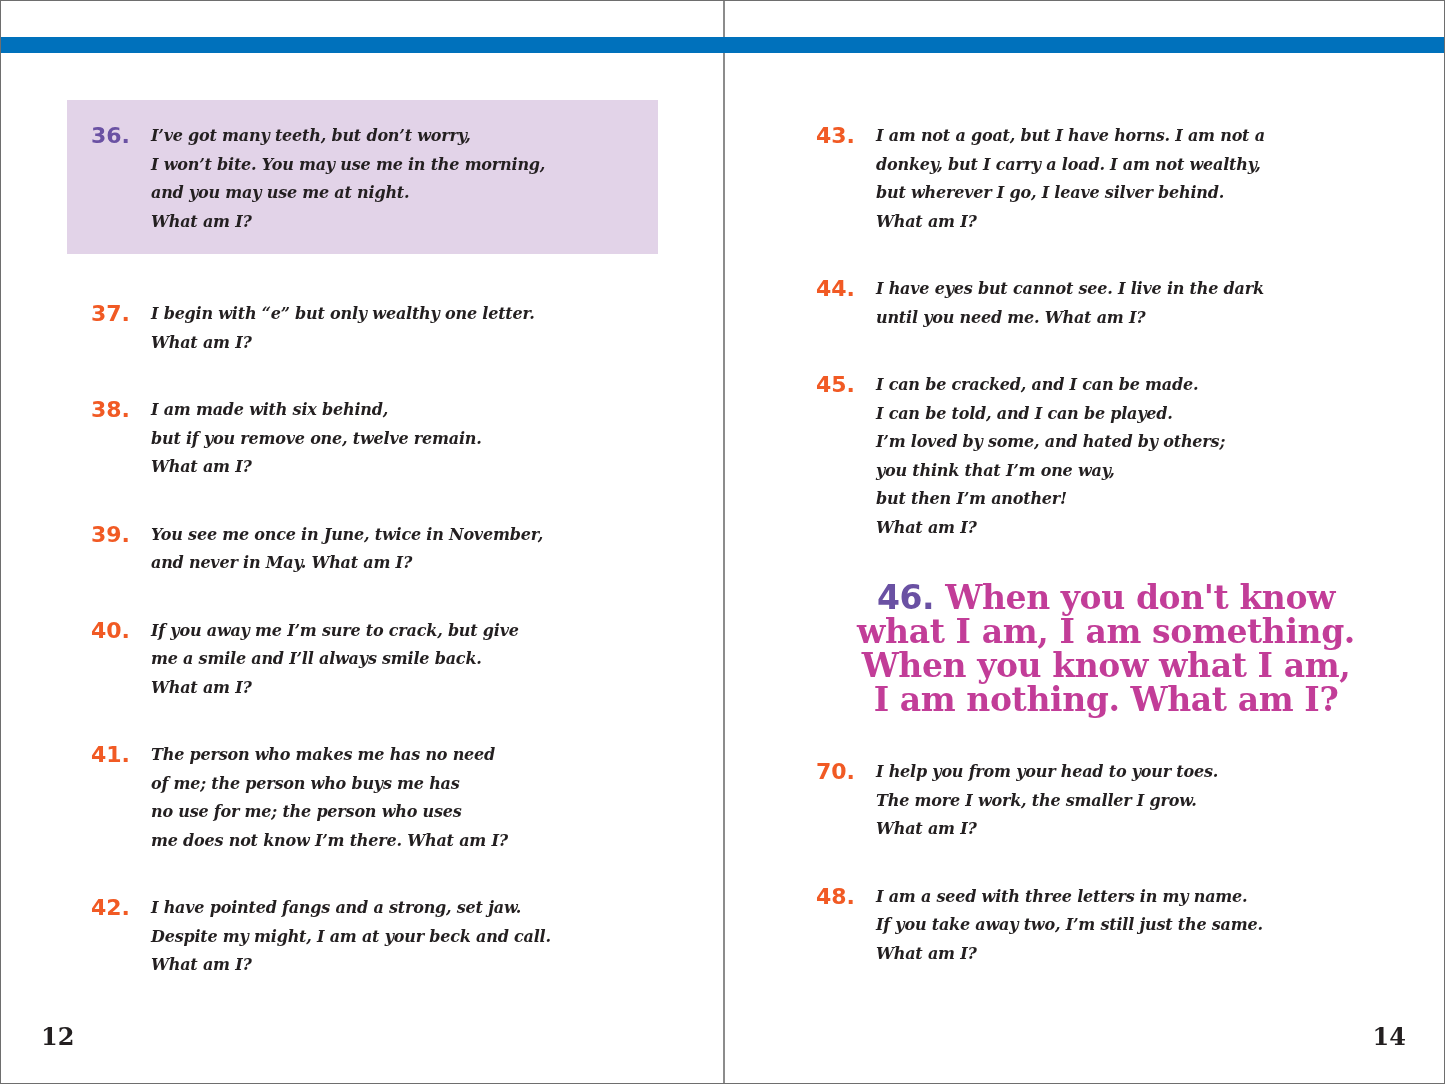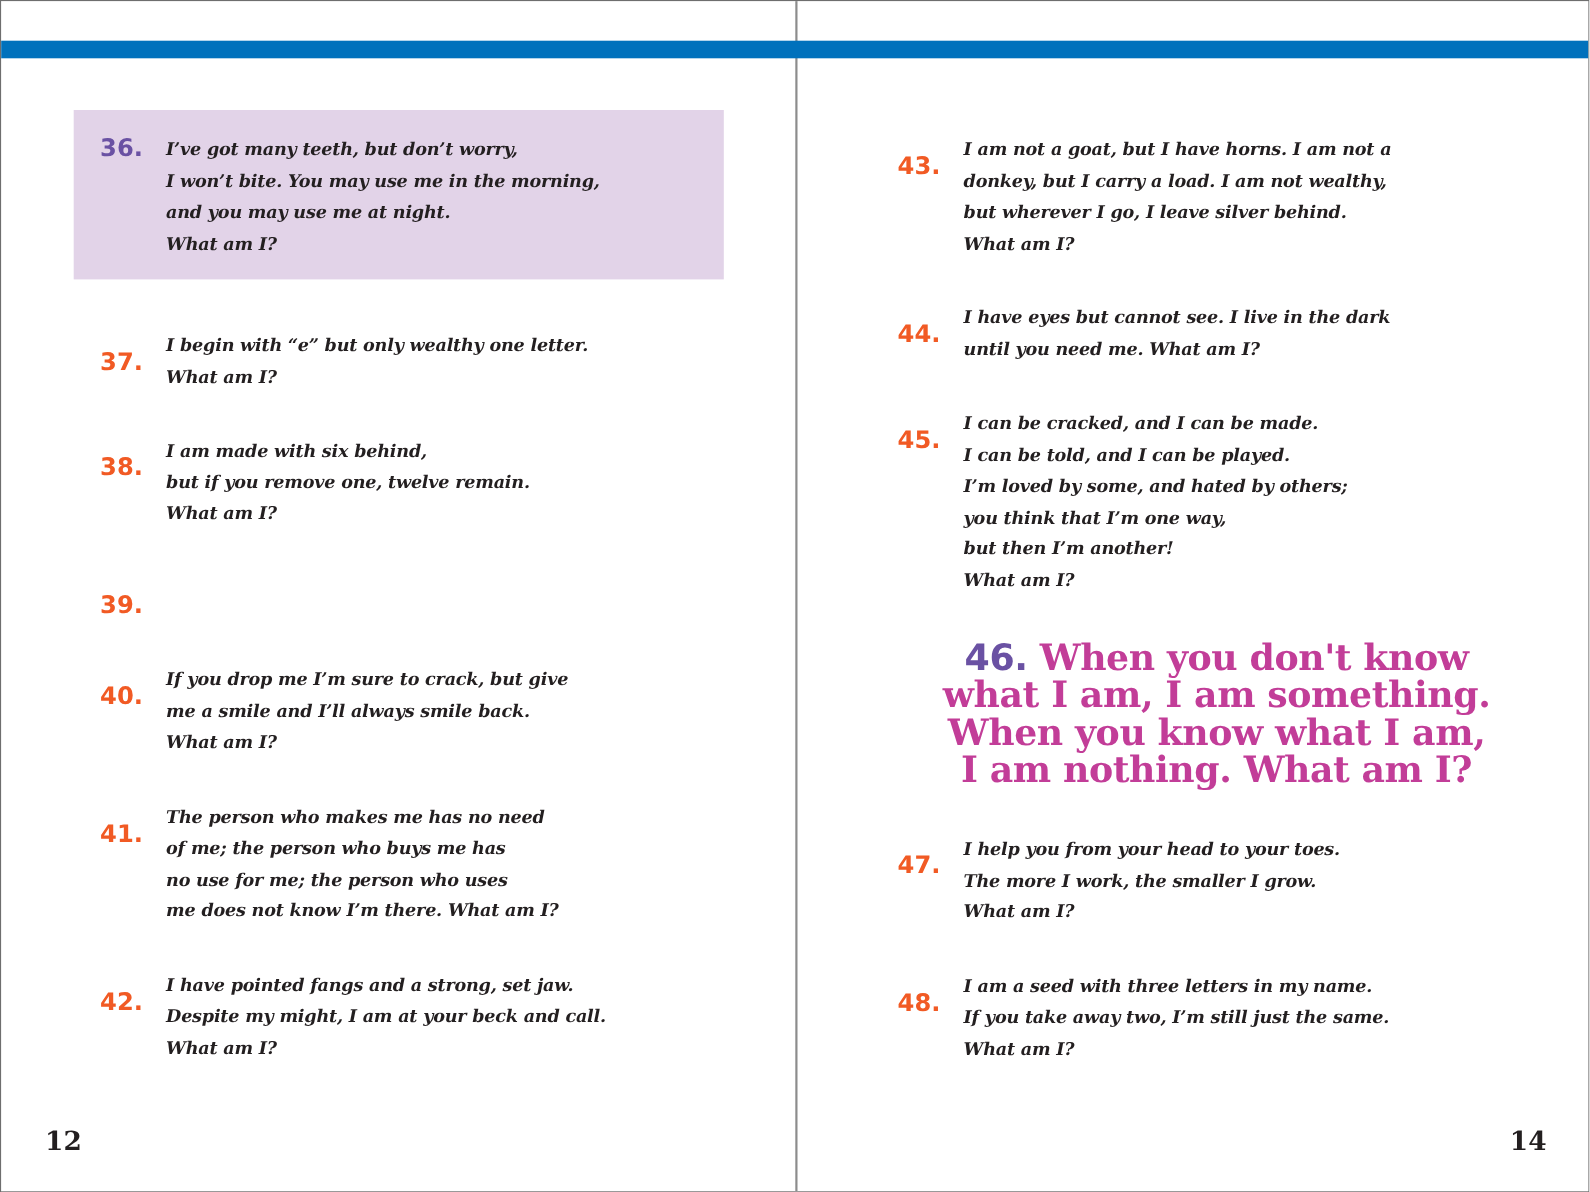--- a/index.html
+++ b/index.html
@@ -32,21 +32,21 @@
     display:flex;
     margin-bottom:39px;
     font-weight:bold;
   }
   .riddle .num{
     flex:0 0 60px;
     font-family:"DejaVu Sans", sans-serif;
     font-weight:bold;
     font-size:22px;line-height:28.5px;
   }
-  .num.orange{color:var(--orange,#F15A24);margin-top:16px;}
+  .num.orange{color:var(--orange,#F15A24);}
   .num.purple{color:var(--purple,#6A51A3);}
   .riddle .text{
     white-space:pre-line;
     font-size:16px;line-height:28.5px;
     letter-spacing:-0.2px;
     font-style:italic;
   }
   .riddle.highlight{
     background:var(--lavender,#E2D3E8);
     margin-left:-24px;
@@ -102,24 +102,26 @@
 What am I?</div>
         </div>
         <div class="riddle">
           <span class="num orange">38.</span>
           <div class="text">I am made with six behind,
 but if you remove one, twelve remain.
 What am I?</div>
         </div>
         <div class="riddle">
           <span class="num orange">39.</span>
+          <div class="text">You see me once in June, twice in November,
+and never in May. What am I?</div>
         </div>
         <div class="riddle">
           <span class="num orange">40.</span>
-          <div class="text">If you drop me I’m sure to crack, but give
+          <div class="text">If you away me I’m sure to crack, but give
 me a smile and I’ll always smile back.
 What am I?</div>
         </div>
         <div class="riddle">
           <span class="num orange">41.</span>
           <div class="text">The person who makes me has no need
 of me; the person who buys me has
 no use for me; the person who uses
 me does not know I’m there. What am I?</div>
         </div>
@@ -156,21 +158,21 @@
 but then I’m another!
 What am I?</div>
         </div>
         <div class="riddle feature">
           <div class="feature-text"><span class="num purple">46. </span><span class="magenta">When you don't know
 what I am, I am something.
 When you know what I am,
 I am nothing. What am I?</span></div>
         </div>
         <div class="riddle">
-          <span class="num orange">47.</span>
+          <span class="num orange">70.</span>
           <div class="text">I help you from your head to your toes.
 The more I work, the smaller I grow.
 What am I?</div>
         </div>
         <div class="riddle">
           <span class="num orange">48.</span>
           <div class="text">I am a seed with three letters in my name.
 If you take away two, I’m still just the same.
 What am I?</div>
         </div>

